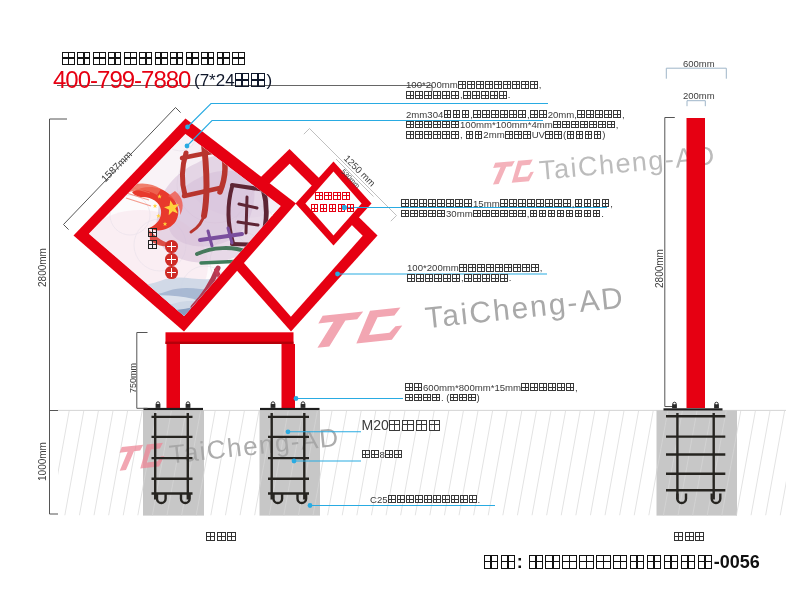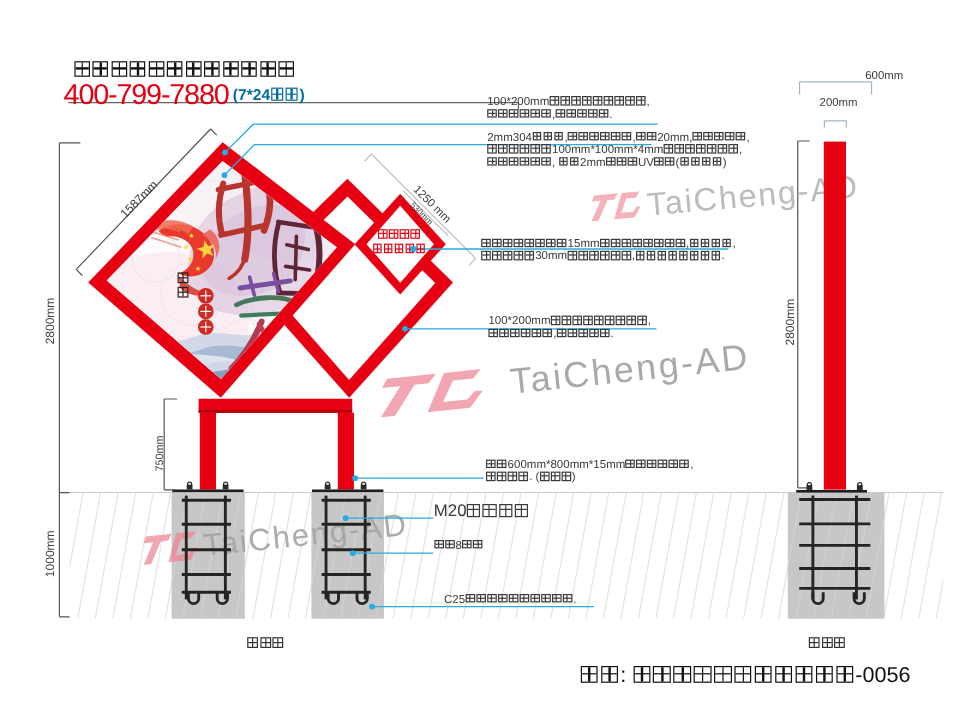--- a/index.html
+++ b/index.html
@@ -247,21 +247,21 @@
 <path d="M294,461 L361,461" stroke="#29abe2" stroke-width="1.1" fill="none"></path>
     <circle cx="294" cy="461" r="2.4" fill="#29abe2"></circle>
 <path d="M310,505.5 L495,505.5" stroke="#29abe2" stroke-width="1.1" fill="none"></path>
     <circle cx="310" cy="505.5" r="2.4" fill="#29abe2"></circle>
 </svg>
 
 <div style="position:absolute;left:61px;top:49px;font-size:16.5px;font-weight:bold;color:#141414;white-space:nowrap"><i class="z b"></i><i class="z b"></i><i class="z b"></i><i class="z b"></i><i class="z b"></i><i class="z b"></i><i class="z b"></i><i class="z b"></i><i class="z b"></i><i class="z b"></i><i class="z b"></i><i class="z b"></i></div>
 
 <div style="position:absolute;left:53px;top:66px;font-size:24px;font-weight:normal;color:#e60012;letter-spacing:-1px;white-space:nowrap">400-799-7880</div>
 
-<div style="position:absolute;left:194px;top:71px;font-size:13px;font-weight:bold;color:#0369a1;white-space:nowrap">(7*24<i class="z b"></i><i class="z b"></i>)</div>
+<div style="position:absolute;left:194px;top:71px;font-size:17px;font-weight:normal;color:#0f172a;white-space:nowrap">(7*24<i class="z b"></i><i class="z b"></i>)</div>
 
 <div style="position:absolute;left:406px;top:80px;font-size:9.6px;line-height:10.4px;color:#3a3a3a;white-space:nowrap">100*200mm<i class="z"></i><i class="z"></i><i class="z"></i><i class="z"></i><i class="z"></i><i class="z"></i><i class="z"></i><i class="z"></i><i class="z"></i>,<br><i class="z"></i><i class="z"></i><i class="z"></i><i class="z"></i><i class="z"></i><i class="z"></i>,<i class="z"></i><i class="z"></i><i class="z"></i><i class="z"></i><i class="z"></i>.</div>
 
 <div style="position:absolute;left:406px;top:109.5px;font-size:9.6px;line-height:10.4px;color:#3a3a3a;white-space:nowrap">2mm304<i class="z"></i><i class="z"></i><i class="z"></i>,<i class="z"></i><i class="z"></i><i class="z"></i><i class="z"></i><i class="z"></i><i class="z"></i>,<i class="z"></i><i class="z"></i>20mm,<i class="z"></i><i class="z"></i><i class="z"></i><i class="z"></i><i class="z"></i>,<br><i class="z"></i><i class="z"></i><i class="z"></i><i class="z"></i><i class="z"></i><i class="z"></i>100mm*100mm*4mm<i class="z"></i><i class="z"></i><i class="z"></i><i class="z"></i><i class="z"></i><i class="z"></i><i class="z"></i>,<br><i class="z"></i><i class="z"></i><i class="z"></i><i class="z"></i><i class="z"></i><i class="z"></i>, <i class="z"></i><i class="z"></i>2mm<i class="z"></i><i class="z"></i><i class="z"></i>UV<i class="z"></i><i class="z"></i>(<i class="z"></i><i class="z"></i><i class="z"></i><i class="z"></i>)</div>
 
 <div style="position:absolute;left:401px;top:198.5px;font-size:9.6px;line-height:10.4px;color:#3a3a3a;white-space:nowrap"><i class="z"></i><i class="z"></i><i class="z"></i><i class="z"></i><i class="z"></i><i class="z"></i><i class="z"></i><i class="z"></i>15mm<i class="z"></i><i class="z"></i><i class="z"></i><i class="z"></i><i class="z"></i><i class="z"></i><i class="z"></i><i class="z"></i>,<i class="z"></i><i class="z"></i><i class="z"></i><i class="z"></i>,<br><i class="z"></i><i class="z"></i><i class="z"></i><i class="z"></i><i class="z"></i>30mm<i class="z"></i><i class="z"></i><i class="z"></i><i class="z"></i><i class="z"></i><i class="z"></i>,<i class="z"></i><i class="z"></i><i class="z"></i><i class="z"></i><i class="z"></i><i class="z"></i><i class="z"></i><i class="z"></i>.</div>
 
 <div style="position:absolute;left:407px;top:263px;font-size:9.6px;line-height:10.4px;color:#3a3a3a;white-space:nowrap">100*200mm<i class="z"></i><i class="z"></i><i class="z"></i><i class="z"></i><i class="z"></i><i class="z"></i><i class="z"></i><i class="z"></i><i class="z"></i>,<br><i class="z"></i><i class="z"></i><i class="z"></i><i class="z"></i><i class="z"></i><i class="z"></i>,<i class="z"></i><i class="z"></i><i class="z"></i><i class="z"></i><i class="z"></i>.</div>
 
 <div style="position:absolute;left:405px;top:382.5px;font-size:9.6px;line-height:10.4px;color:#3a3a3a;white-space:nowrap"><i class="z"></i><i class="z"></i>600mm*800mm*15mm<i class="z"></i><i class="z"></i><i class="z"></i><i class="z"></i><i class="z"></i><i class="z"></i>,<br><i class="z"></i><i class="z"></i><i class="z"></i><i class="z"></i>. (<i class="z"></i><i class="z"></i><i class="z"></i>)</div>
@@ -277,23 +277,23 @@
 <div style="position:absolute;left:23px;top:262px;font-size:10px;color:#3d3d3d;white-space:nowrap;transform:rotate(-90deg);transform-origin:center">2800mm</div>
 
 <div style="position:absolute;left:23px;top:456px;font-size:10px;color:#3d3d3d;white-space:nowrap;transform:rotate(-90deg);transform-origin:center">1000mm</div>
 
 <div style="position:absolute;left:117.5px;top:372.5px;font-size:9px;color:#3d3d3d;white-space:nowrap;transform:rotate(-90deg);transform-origin:center">750mm</div>
 
 <div style="position:absolute;left:340px;top:165px;font-size:9.5px;color:#3d3d3d;white-space:nowrap;transform:rotate(45deg);transform-origin:center">1250 mm</div>
 
 <div style="position:absolute;left:339px;top:175px;font-size:7px;color:#3d3d3d;white-space:nowrap;transform:rotate(45deg);transform-origin:center">530mm</div>
 
-<div style="position:absolute;left:721px;top:58px;font-size:9.5px;color:#3d3d3d;white-space:nowrap">600mm</div>
-
-<div style="position:absolute;left:683px;top:80px;font-size:9.5px;color:#3d3d3d;white-space:nowrap">200mm</div>
+<div style="position:absolute;left:683px;top:58px;font-size:9.5px;color:#3d3d3d;white-space:nowrap">600mm</div>
+
+<div style="position:absolute;left:683px;top:90px;font-size:9.5px;color:#3d3d3d;white-space:nowrap">200mm</div>
 
 <div style="position:absolute;left:640px;top:263px;font-size:10px;color:#3d3d3d;white-space:nowrap;transform:rotate(-90deg);transform-origin:center">2800mm</div>
 
 <div style="position:absolute;left:315px;top:190px;font-size:9.5px;color:#e60012;white-space:nowrap"><i class="z b"></i><i class="z b"></i><i class="z b"></i><i class="z b"></i></div>
 
 <div style="position:absolute;left:310.5px;top:202.5px;font-size:9.5px;color:#e60012;white-space:nowrap"><i class="z b"></i><i class="z b"></i><i class="z b"></i><i class="z b"></i><i class="z b"></i></div>
 
 <div style="position:absolute;left:341.5px;top:205px;width:5px;height:5px;border-radius:50%;background:#29abe2"></div>
 
 <div style="position:absolute;left:206px;top:530px;font-size:11px;color:#333;white-space:nowrap"><i class="z"></i><i class="z"></i><i class="z"></i></div>
@@ -310,12 +310,12 @@
     <div style="position:absolute;left:165px;top:253px;width:12.6px;height:12.6px;border-radius:50%;background:#cf2b25">
       <b style="position:absolute;left:48%;top:16%;bottom:16%;width:1.4px;background:#fff"></b>
       <b style="position:absolute;top:48%;left:16%;right:16%;height:1.4px;background:#fff"></b>
     </div>
     <div style="position:absolute;left:165px;top:266px;width:12.6px;height:12.6px;border-radius:50%;background:#cf2b25">
       <b style="position:absolute;left:48%;top:16%;bottom:16%;width:1.4px;background:#fff"></b>
       <b style="position:absolute;top:48%;left:16%;right:16%;height:1.4px;background:#fff"></b>
     </div>
   </div>
 
-<div style="position:absolute;left:483px;top:552px;font-size:18px;font-weight:normal;color:#101010;white-space:nowrap"><i class="z b"></i><i class="z b"></i>: <i class="z b"></i><i class="z b"></i><i class="z b"></i><i class="z b"></i><i class="z b"></i><i class="z b"></i><i class="z b"></i><i class="z b"></i><i class="z b"></i><i class="z b"></i><i class="z b"></i>-0056</div>
+<div style="position:absolute;left:483px;top:552px;font-size:18px;font-weight:bold;color:#101010;white-space:nowrap"><i class="z b"></i><i class="z b"></i>: <i class="z b"></i><i class="z b"></i><i class="z b"></i><i class="z b"></i><i class="z b"></i><i class="z b"></i><i class="z b"></i><i class="z b"></i><i class="z b"></i><i class="z b"></i><i class="z b"></i>-0056</div>
 </body></html>

